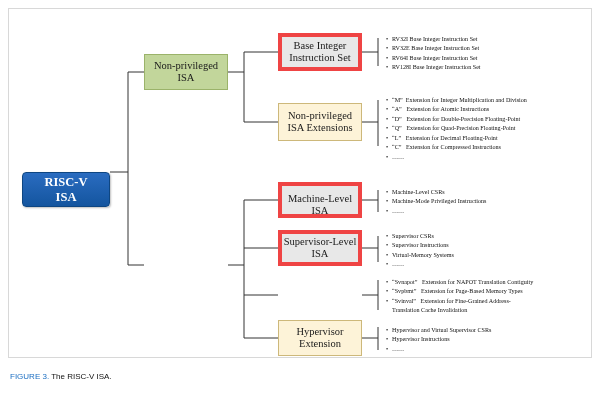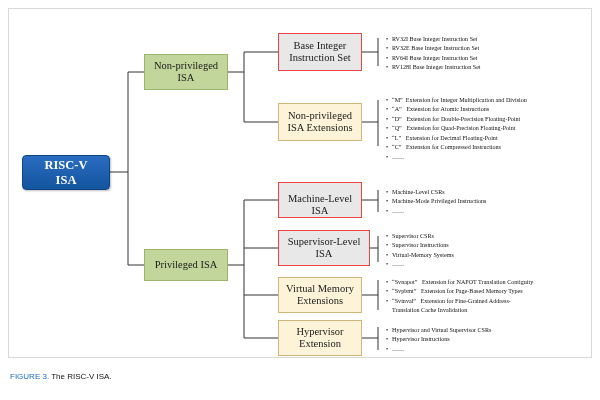--- a/index.html
+++ b/index.html
@@ -54,21 +54,21 @@
     box-shadow: 1px 1px 2px rgba(0,0,0,0.25);
   }
   .green {
     background: #c2d69b;
     border: 1px solid #9bb36a;
     color: #1a1a1a;
     font-size: 10.5px;
   }
   .gray {
     background: #e8e8e8;
-    border: 1px solid #ef4444;
+    border: 4px solid #ef4444;
     color: #1a1a1a;
     font-size: 10.5px;
     align-items: center;
   }
   .cream {
     background: #fdf3d8;
     border: 1px solid #cdb87a;
     color: #1a1a1a;
     font-size: 10.5px;
   }
@@ -145,58 +145,51 @@
       <line x1="378" y1="190" x2="378" y2="212"></line>
       <line x1="362" y1="248" x2="378" y2="248"></line>
       <line x1="378" y1="236" x2="378" y2="262"></line>
       <line x1="362" y1="295" x2="378" y2="295"></line>
       <line x1="378" y1="280" x2="378" y2="310"></line>
       <line x1="362" y1="338" x2="378" y2="338"></line>
       <line x1="378" y1="327" x2="378" y2="350"></line>
     </g>
   </svg>
 
-  <div class="node root" style="left:22px; top:155px; width:88px; height:35px;">
+  <div class="node root" style="left:22px; top:172px; width:88px; height:35px;">
     <span style="white-space:pre-line;">RISC-V
 ISA</span>
   </div>
 
   <div class="node green" style="left:144px; top:54px; width:84px; height:36px;">
     <span style="white-space:pre-line;">Non-privileged
 ISA</span>
   </div>
 
-  <div class="node green" style="left:144px; top:249px; width:84px; height:32px;">
-    <span style="white-space:pre-line;">Privileged ISA</span>
-  </div>
 
   <div class="node gray" style="left:278px; top:33px; width:84px; height:38px;">
     <span style="white-space:pre-line;">Base Integer
 Instruction Set</span>
   </div>
 
   <div class="node cream" style="left:278px; top:103px; width:84px; height:38px;">
     <span style="white-space:pre-line;">Non-privileged
 ISA Extensions</span>
   </div>
 
   <div class="node gray" style="left:278px; top:182px; width:84px; height:36px;">
     <span style="white-space:pre-line;margin-top:10px;">Machine-Level
 ISA</span>
   </div>
 
-  <div class="node gray" style="left:278px; top:230px; width:92px; height:36px;">
+  <div class="node gray" style="left:278px; top:230px; width:84px; height:36px;">
     <span style="white-space:pre-line;">Supervisor-Level
 ISA</span>
   </div>
 
-  <div class="node cream" style="left:278px; top:277px; width:84px; height:36px;">
-    <span style="white-space:pre-line;">Virtual Memory
-Extensions</span>
-  </div>
 
   <div class="node cream" style="left:278px; top:320px; width:84px; height:36px;">
     <span style="white-space:pre-line;">Hypervisor
 Extension</span>
   </div>
 
   <div class="bullets" style="left:386px; top:35px;">
     <div class="bl"><span class="dot">•</span><span class="txt">RV32I Base Integer Instruction Set</span></div>
     <div class="bl"><span class="dot">•</span><span class="txt">RV32E Base Integer Instruction Set</span></div>
     <div class="bl"><span class="dot">•</span><span class="txt">RV64I Base Integer Instruction Set</span></div>

